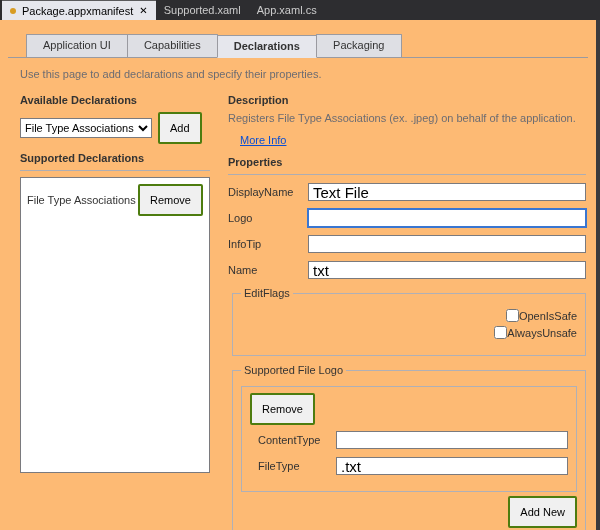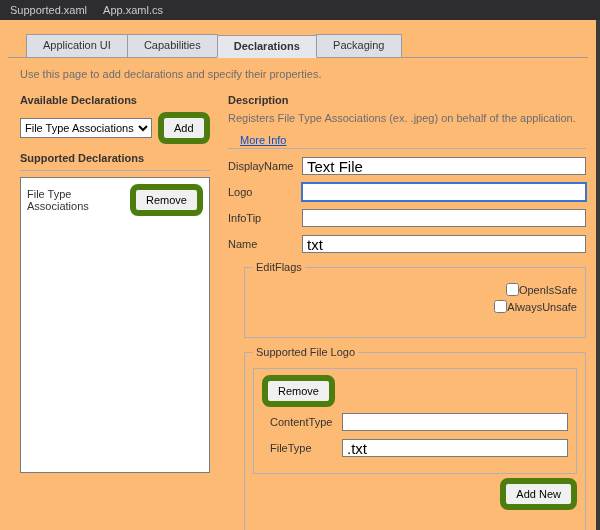--- a/index.html
+++ b/index.html
@@ -115,23 +115,23 @@
     width: 132px;
     height: 20px;
     font-size: 11px;
     border: 1px solid #7a7a7e;
     background: #fff;
   }
   button.btn {
     height: 32px;
     font-size: 11px;
     padding: 0 10px;
-    border: 6px solid #4d7c0f;
+    border: 2px solid #4d7c0f;
     background: #f0f0f0;
-    border-radius: 8px;
+    border-radius: 2px;
     cursor: pointer;
   }
 
   .sep {
     border: none;
     border-top: 1px solid #adadb3;
     margin: 4px 0 6px 0;
   }
 
   .listbox {
@@ -151,40 +151,41 @@
   .desc-text { color: #6c6c72; margin: 6px 0 10px 0; }
   a.link { color: #0b4fd2; text-decoration: underline; cursor: pointer; padding-left: 12px; }
 
   .prop-head { font-weight: bold; margin: 10px 0 6px 0; }
   .prop-sep { border: none; border-top: 1px solid #adadb3; margin: 2px 0 8px 0; }
 
   .prop-row {
     display: flex;
     align-items: center;
     margin-bottom: 8px;
+    gap: 6px;
   }
   .prop-label {
     width: 74px;
     flex: none;
     font-size: 11px;
   }
   input.txt {
     flex: 1;
     height: 18px;
     font-size: 15px;
     border: 1px solid #7a7a7e;
     padding: 1px 4px;
     background: #fff;
   }
   input.txt.focused { outline: 1px solid #3a76d1; border-color: #3a76d1; }
 
   fieldset.grp {
     border: 1px solid #b0b0b6;
-    margin: 2px 0 8px 16px;
-    padding: 6px 8px 20px 8px;
+    margin: 2px 0 8px 4px;
+    padding: 6px 8px 12px 8px;
   }
   fieldset.grp > legend {
     font-size: 11px;
     padding: 0 3px;
   }
   .chk-row {
     display: flex; align-items: center; 
     margin: 4px 0 4px 6px;
     font-size: 11px;
     justify-content: flex-end;
@@ -198,20 +199,25 @@
   }
   .addnew-row { display: flex; justify-content: flex-end; margin-top: 4px; }
 
   .prop-row.nested { margin-left: 8px; }
   .prop-row.nested .prop-label { width: 72px; }
 </style>
 </head>
 <body>
 
 <div class="doc-tabs">
+  <div class="doc-tab active">
+    <span class="dot"></span>
+    <span>Package.appxmanifest</span>
+    <span class="close">✕</span>
+  </div>
   <div class="doc-tab">
     <span>Supported.xaml</span>
   </div>
   <div class="doc-tab">
     <span>App.xaml.cs</span>
   </div>
 </div>
 
 <div class="page">
 
@@ -244,20 +250,21 @@
           <button class="btn">Remove</button>
         </div>
       </div>
     </div>
 
     <div class="right">
       <div class="section-head">Description</div>
       <div class="desc-text">Registers File Type Associations (ex. .jpeg) on behalf of the application.</div>
       <a class="link">More Info</a>
 
+      <div class="prop-head">Properties</div>
       <hr class="prop-sep">
 
       <div class="prop-row">
         <div class="prop-label">DisplayName</div>
         <input class="txt" value="Text File" style="">
       </div>
       <div class="prop-row">
         <div class="prop-label">Logo</div>
         <input class="txt focused" value="" style="">
       </div>

